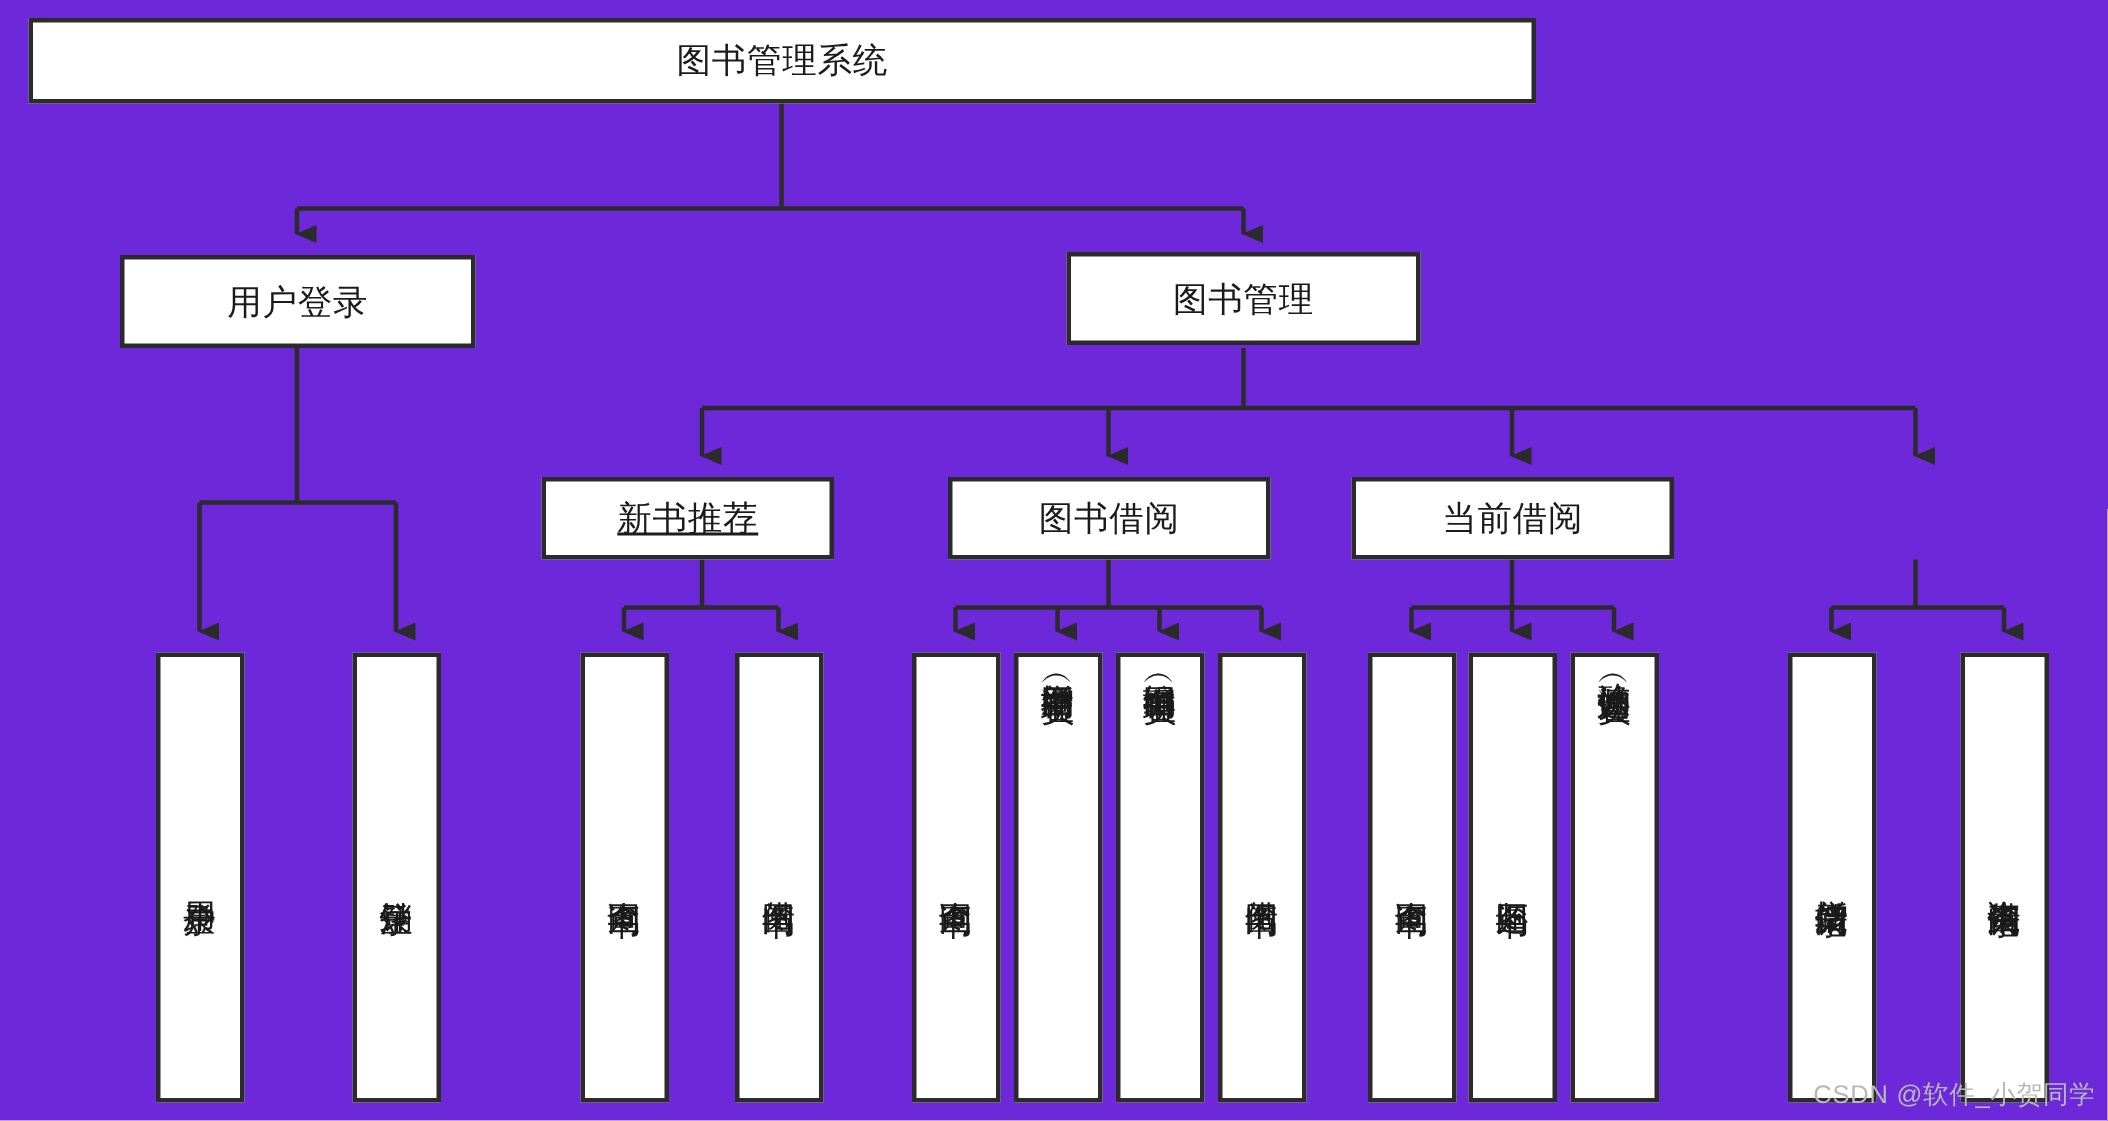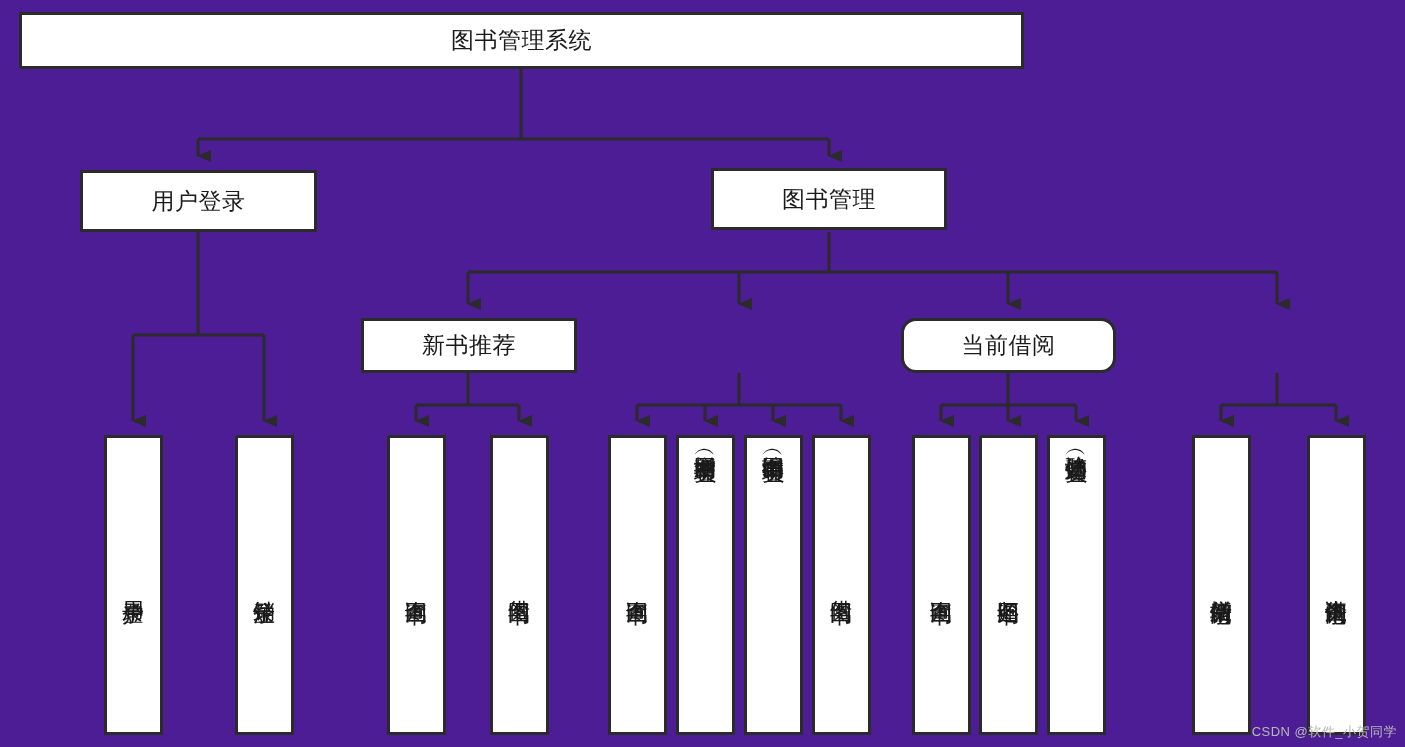--- a/index.html
+++ b/index.html
@@ -7,21 +7,21 @@
     padding: 0;
     background: #ffffff;
   }
   body {
     font-family: "Liberation Sans", "DejaVu Sans", sans-serif;
   }
   #canvas {
     position: relative;
     width: 1405px;
     height: 747px;
-    background: #4c1d95;
+    background: #6d28d9;
     overflow: hidden;
   }
   .node {
     position: absolute;
     box-sizing: border-box;
     border: 3px solid #2b2b2b;
     background: #ffffff;
     display: flex;
     align-items: center;
     justify-content: center;
@@ -68,21 +68,21 @@
     stroke-width: 3;
     fill: none;
   }
   .arrowhead {
     fill: #2b2b2b;
   }
   .watermark {
     position: absolute;
     right: 8px;
     bottom: 6px;
-    font-size: 13px;
+    font-size: 17px;
     color: #b8b8b8;
     letter-spacing: 0.5px;
     white-space: nowrap;
   }
 </style>
 </head>
 <body>
 
 <div id="canvas">
 
@@ -139,26 +139,29 @@
   </div>
 
   <div class="node" style="left:80px; top:170px; width:237px; height:62px;">
     <span class="node-label">用户登录</span>
   </div>
 
   <div class="node" style="left:711px; top:168px; width:236px; height:62px;">
     <span class="node-label">图书管理</span>
   </div>
 
-  <div class="node" style="left:361px; top:318px; width:216px; height:55px;">
+  <div class="node" style="left:361px; top:318px; width:195px; height:55px;text-decoration:underline;">
     <span class="node-label">新书推荐</span>
   </div>
 
-
-  <div class="node" style="left:901px; top:318px; width:215px; height:55px;border-radius:15px;">
+  <div class="node" style="left:632px; top:318px; width:215px; height:55px;">
+    <span class="node-label">图书借阅</span>
+  </div>
+
+  <div class="node" style="left:901px; top:318px; width:215px; height:55px;">
     <span class="node-label">当前借阅</span>
   </div>
 
 
   <div class="node leaf center-v" style="left:104px; top:435px; width:59px; height:300px;">
     <span class="node-label">用户登录</span>
   </div>
 
   <div class="node leaf center-v" style="left:235px; top:435px; width:59px; height:300px;">
     <span class="node-label">注销登录</span>

